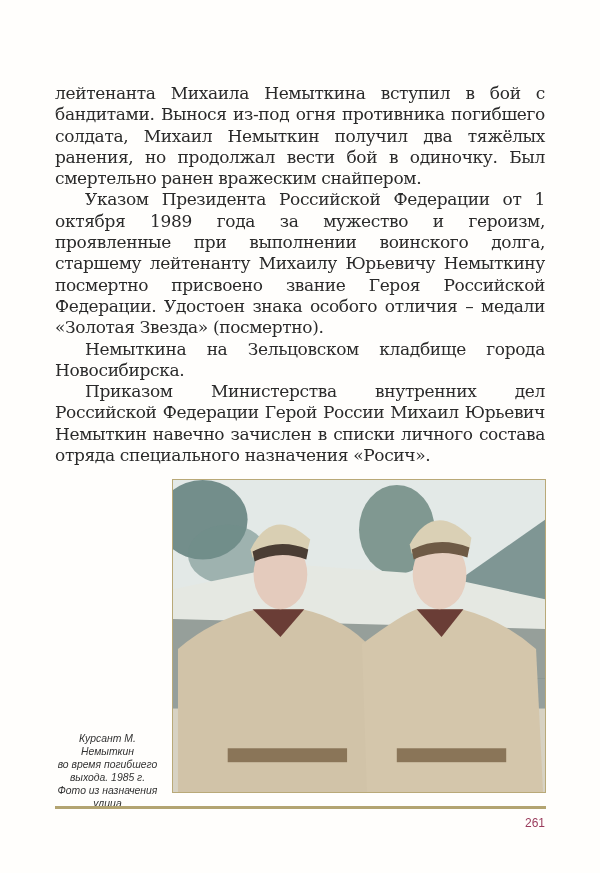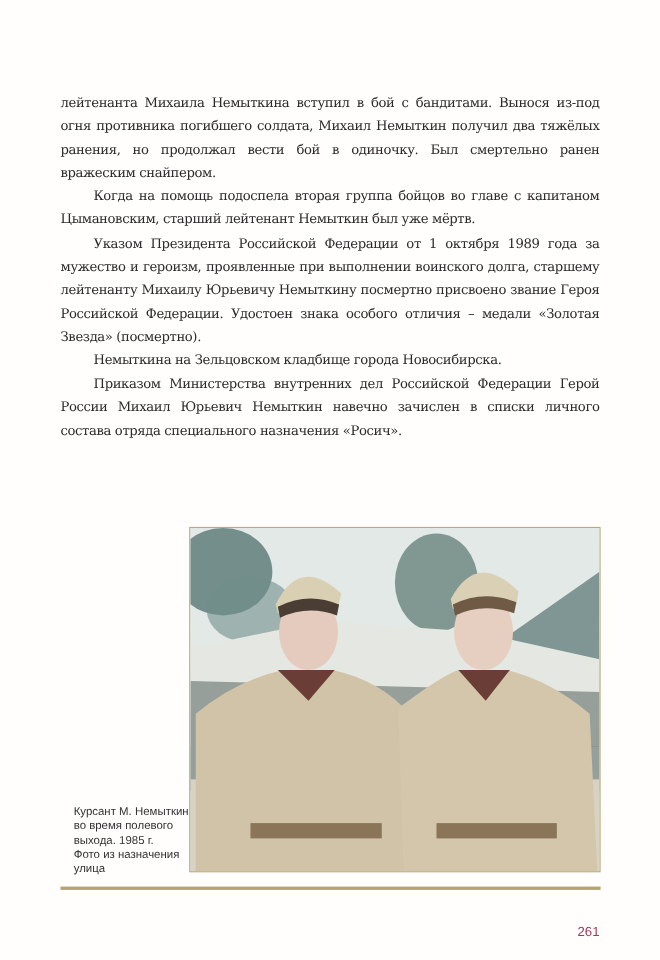--- a/index.html
+++ b/index.html
@@ -1,50 +1,50 @@
 <!DOCTYPE html>
 <html><head>
 <meta charset="utf-8">
 <style>
   html, body { margin:0; padding:0; }
   body { width:600px; height:873px; background:#ffffff; position:relative; overflow:hidden; }
   .page { position:absolute; left:0; top:0; width:600px; height:873px; background:#fffefc; }
   .text-block {
     position:absolute; left:55px; top:83px; width:490px;
-    font-family:"DejaVu Serif", serif; font-size:12px; line-height:21.3px; color:#2a2a2a;
+    font-family:"DejaVu Serif", serif; font-size:17px; line-height:21.3px; color:#2a2a2a;
     text-align:justify; hyphens:manual; letter-spacing:-0.35px;
   }
   .para { margin:0; text-indent:0; }
   .para.indent { text-indent:30px; }
   .photo {
     position:absolute; left:172px; top:479px; width:374px; height:314px;
     border:1px solid #b9a978; box-sizing:border-box; overflow:hidden;
     background:linear-gradient(180deg,#dfe6e4 0%,#e9eeee 30%,#c9d3d0 45%,#9fb1ae 60%,#c8c2b4 100%);
   }
   .photo svg { width:100%; height:100%; display:block; }
   .caption {
-    position:absolute; left:67px; top:733px; width:109px;
+    position:absolute; left:53px; top:733px; width:109px;
     font-family:"Liberation Sans", sans-serif; font-size:10.4px; line-height:12.9px; color:#333;
-    text-align:left;
+    text-align:center;
+    font-style:italic;
   }
   .caption span { display:block; }
   .rule { position:absolute; left:55px; top:806px; width:491px; height:3px; background:#b3a471; }
   .page-number {
     position:absolute; right:55px; top:816px;
-    font-family:"Liberation Sans", sans-serif; font-size:12px; color:#9a3b5c;margin-top:24px;
+    font-family:"Liberation Sans", sans-serif; font-size:12px; color:#9a3b5c;
   }
 </style>
 </head>
 <body>
 
 <div class="page">
 
   <div class="text-block">
     <p class="para">лейтенанта Михаила Немыткина вступил в бой с бандитами. Вынося из-под огня противника погибшего солдата, Михаил Немыткин получил два тяжёлых ранения, но продолжал вести бой в одиночку. Был смертельно ранен вражеским снайпером.</p>
-    <p class="para indent">Когда на помощь подоспела вторая группа бойцов во главе с капитаном Цымановским, старший лейтенант Немыткин был уже мёртв.</p>
     <p class="para indent">Указом Президента Российской Федерации от 1 октября 1989 года за мужество и героизм, проявленные при выполнении воинского долга, старшему лейтенанту Михаилу Юрьевичу Немыткину посмертно присвоено звание Героя Российской Федерации. Удостоен знака особого отличия – медали «Золотая Звезда» (посмертно).</p>
     <p class="para indent">Немыткина на Зельцовском кладбище города Новосибирска.</p>
     <p class="para indent">Приказом Министерства внутренних дел Российской Федерации Герой России Михаил Юрьевич Немыткин навечно зачислен в списки личного состава отряда специального назначения «Росич».</p>
   </div>
 
   <div class="photo" title="Two cadets in military uniform and garrison caps standing arm in arm outdoors near a tent">
     <svg viewBox="0 0 374 314" preserveAspectRatio="none">
 
       <rect x="0" y="0" width="374" height="314" fill="#e3e9e7"></rect>
 
@@ -76,21 +76,21 @@
       <path d="M78 70 Q100 25 138 60 L135 72 L80 78 Z" fill="#d9cfb3"></path>
       <path d="M238 65 Q262 20 300 58 L298 70 L240 74 Z" fill="#dad0b5"></path>
 
       <path d="M80 72 Q108 58 136 70 L134 80 Q108 70 82 82 Z" fill="#4a3d34"></path>
       <path d="M240 70 Q268 56 298 68 L296 78 Q268 68 242 80 Z" fill="#6e5a45"></path>
     </svg>
   </div>
 
   <div class="caption">
     <span>Курсант М. Немыткин</span>
-    <span>во время полевого</span>
+    <span>во время погибшего</span>
     <span>выхода. 1985 г.</span>
     <span>Фото из назначения</span>
     <span>улица</span>
   </div>
 
   <div class="rule"></div>
   <div class="page-number">261</div>
 </div>
 
 </body></html>

